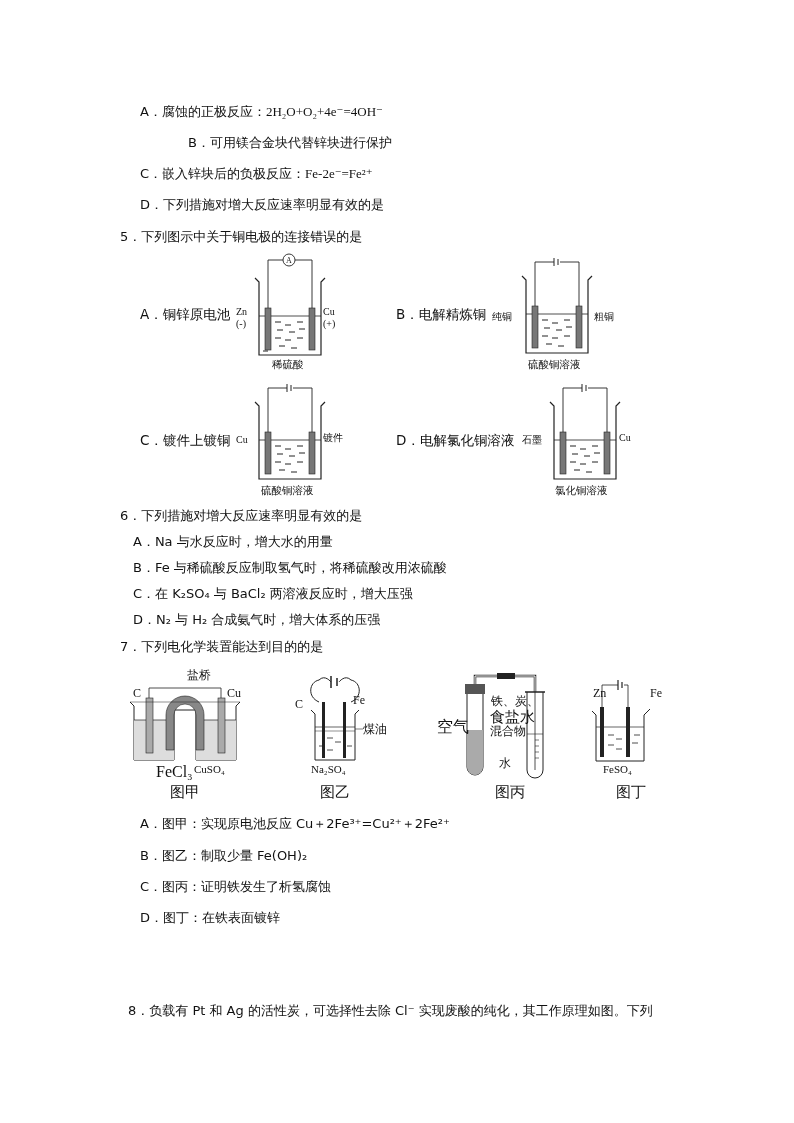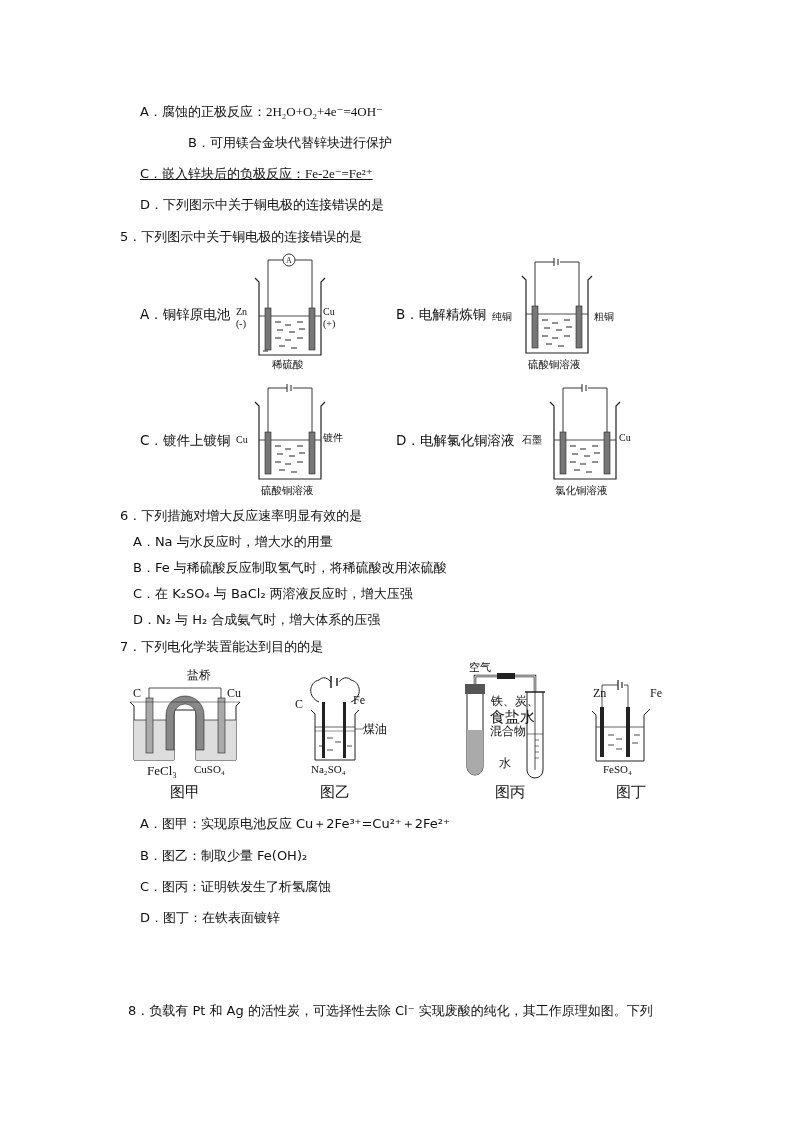--- a/index.html
+++ b/index.html
@@ -15,25 +15,25 @@
 </style>
 </head>
 <body>
 
 <div class="line" style="left:140px;top:103px;">
   <span>A．腐蚀的正极反应：</span><span class="serif">2H₂O+O₂+4e⁻=4OH⁻</span>
 </div>
 <div class="line" style="left:140px;top:134px;margin-left:48px;">
   <span>B．可用镁合金块代替锌块进行保护</span>
 </div>
-<div class="line" style="left:140px;top:165px;text-decoration:underline;">
+<div class="line" style="left:140px;top:165px;">
   <span>C．嵌入锌块后的负极反应：</span><span class="serif">Fe-2e⁻=Fe²⁺</span>
 </div>
 <div class="line" style="left:140px;top:196px;">
-  <span>D．下列图示中关于铜电极的连接错误的是</span>
+  <span>D．下列措施对增大反应速率明显有效的是</span>
 </div>
 
 <div class="line" style="left:120px;top:228px;">5．下列图示中关于铜电极的连接错误的是</div>
 
 <div class="lbl" style="left:140px;top:305px;">A．铜锌原电池</div>
 <svg style="left:255px;top:250px;" width="70" height="110" viewBox="0 0 70 110">
   <polyline points="0,28 4,32 4,105 66,105 66,32 70,28" fill="none" stroke="#222" stroke-width="1.2"></polyline>
   <line x1="4" y1="66" x2="66" y2="66" stroke="#222" stroke-width="0.8"></line>
   <polyline points="13,58 13,10 28,10" fill="none" stroke="#222" stroke-width="0.9"></polyline>
   <polyline points="40,10 57,10 57,58" fill="none" stroke="#222" stroke-width="0.9"></polyline>
@@ -163,21 +163,21 @@
   <line x1="66" y1="40" x2="106" y2="40" stroke="#222" stroke-width="0.7"></line>
   <rect x="16" y="18" width="7" height="55" fill="#aaa" stroke="#222" stroke-width="0.6"></rect>
   <rect x="88" y="18" width="7" height="55" fill="#aaa" stroke="#222" stroke-width="0.6"></rect>
   <polyline points="19,18 19,8 91,8 91,18" fill="none" stroke="#222" stroke-width="0.8"></polyline>
   <path d="M36,70 L36,35 A19,19 0 0 1 74,35 L74,70 L66,70 L66,35 A11,11 0 0 0 44,35 L44,70 Z" fill="#888" stroke="#222" stroke-width="0.6"></path>
   <line x1="0" y1="22" x2="110" y2="22" stroke="#222" stroke-width="0.5"></line>
 </svg>
 <div class="cap" style="left:133px;top:686px;font-size:12px;">C</div>
 <div class="cap" style="left:187px;top:667px;font-size:12px;">盐桥</div>
 <div class="cap" style="left:227px;top:686px;font-size:12px;">Cu</div>
-<div class="cap" style="left:147px;top:763px;font-size:13px;">FeCl₃</div>
+<div class="cap" style="left:156px;top:763px;font-size:16px;">FeCl₃</div>
 <div class="cap" style="left:194px;top:763px;font-size:11px;">CuSO₄</div>
 <div class="figcap" style="left:170px;top:783px;">图甲</div>
 
 <svg style="left:305px;top:672px;" width="60" height="92" viewBox="0 0 60 92">
   <path d="M14,30 C2,25 4,10 14,8 C20,2 26,10 26,10 M34,10 C34,10 40,2 46,8 C56,10 58,25 46,30" fill="none" stroke="#222" stroke-width="1"></path>
   <line x1="26" y1="4" x2="26" y2="16" stroke="#222" stroke-width="1.5"></line>
   <line x1="32" y1="6" x2="32" y2="14" stroke="#222" stroke-width="1.5"></line>
   <polyline points="6,38 10,42 10,88 50,88 50,42 54,38" fill="none" stroke="#222" stroke-width="1"></polyline>
   <line x1="10" y1="55" x2="50" y2="55" stroke="#222" stroke-width="0.7"></line>
   <line x1="10" y1="59" x2="50" y2="59" stroke="#222" stroke-width="0.5"></line>
@@ -209,21 +209,21 @@
   <line x1="60" y1="20" x2="80" y2="20" stroke="#222" stroke-width="1.5"></line>
   <line x1="70" y1="20" x2="70" y2="98" stroke="#222" stroke-width="0.8"></line>
   <line x1="62" y1="62" x2="78" y2="62" stroke="#222" stroke-width="0.6"></line>
   <g stroke="#222" stroke-width="0.6">
     <line x1="70" y1="68" x2="74" y2="68"></line>
       <line x1="70" y1="74" x2="74" y2="74"></line>
       <line x1="70" y1="80" x2="74" y2="80"></line>
       <line x1="70" y1="86" x2="74" y2="86"></line>
   </g>
 </svg>
-<div class="cap" style="left:437px;top:660px;font-size:11px;margin-left:32px;">空气</div>
+<div class="cap" style="left:437px;top:717px;font-size:16px;">空气</div>
 <div class="cap" style="left:483px;top:693px;font-size:12px;padding-left:8px;">铁、炭、</div>
 <div class="cap" style="left:490px;top:708px;font-size:15px;">食盐水</div>
 <div class="cap" style="left:490px;top:723px;font-size:12px;">混合物</div>
 <div class="cap" style="left:499px;top:755px;font-size:12px;">水</div>
 <div class="figcap" style="left:495px;top:783px;">图丙</div>
 
 <svg style="left:588px;top:675px;" width="70" height="90" viewBox="0 0 70 90">
   <polyline points="14,32 14,10 30,10" fill="none" stroke="#222" stroke-width="0.8"></polyline>
   <polyline points="36,10 40,10 40,32" fill="none" stroke="#222" stroke-width="0.8"></polyline>
   <line x1="30" y1="5" x2="30" y2="15" stroke="#222" stroke-width="1.2"></line>

